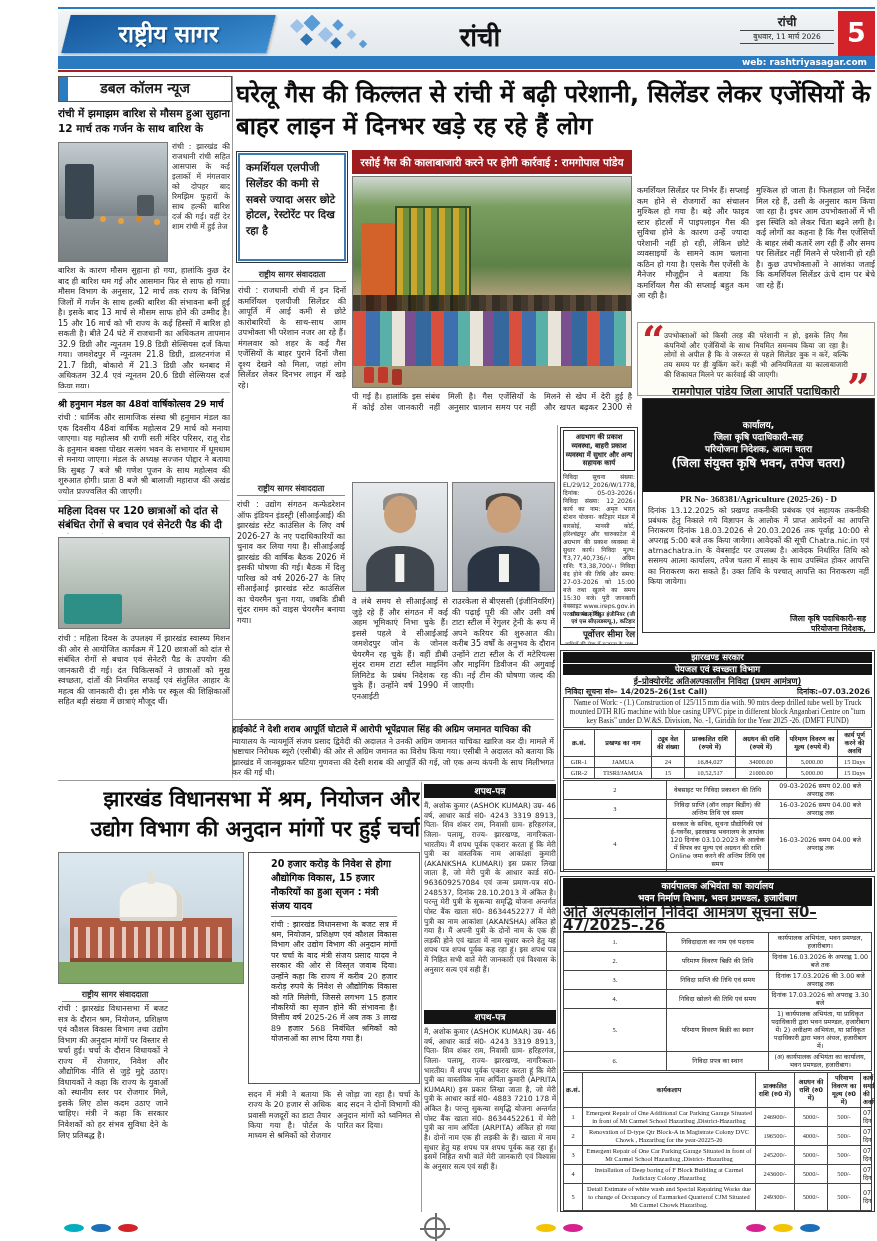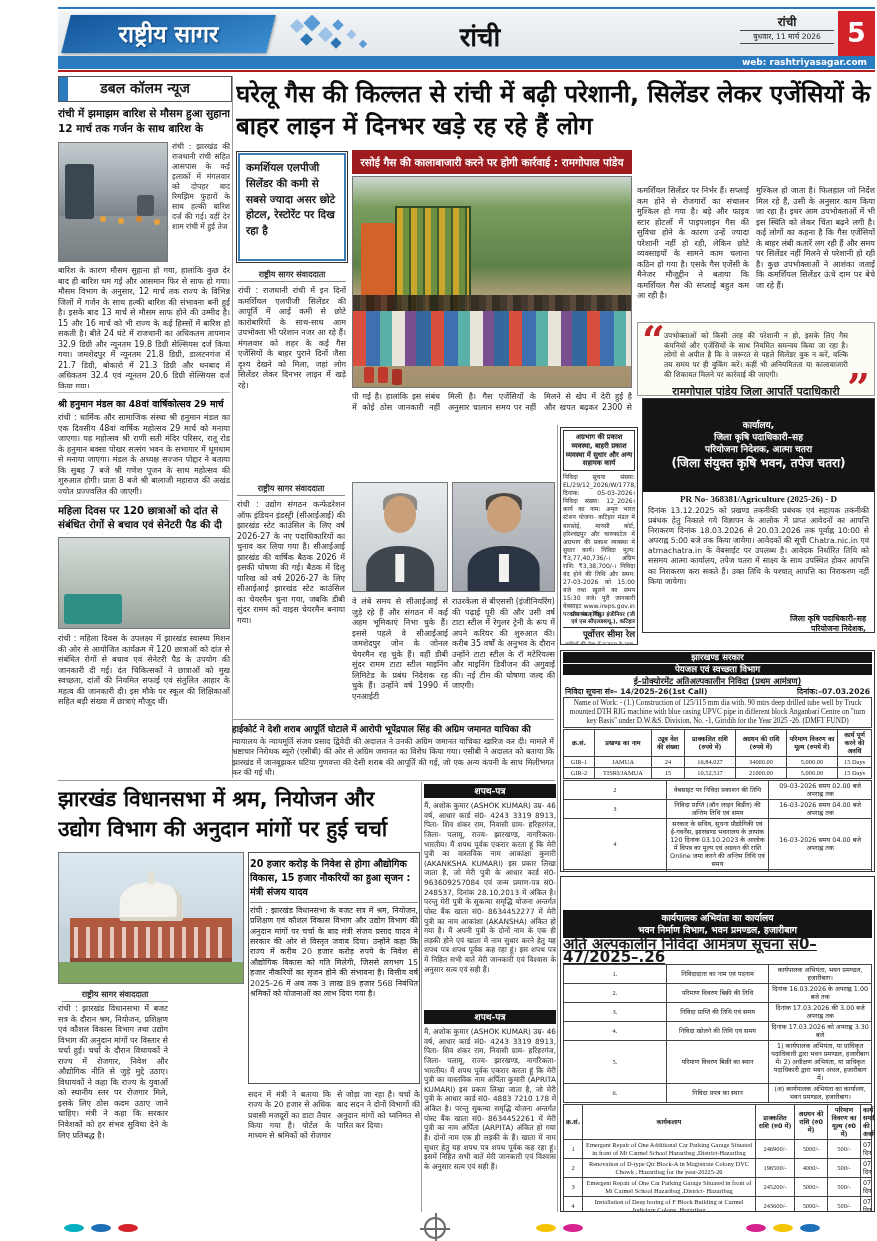--- a/index.html
+++ b/index.html
@@ -177,30 +177,30 @@
     <div class="head"></div>
     <div class="suit suit2"></div>
     <div class="shirtv"></div>
   </div>
   <div class="abs txt" style="left:352px;top:597px;width:96px;height:121px;font-size:8px;">वे लंबे समय से सीआईआई से जुड़े रहे हैं और संगठन में कई अहम भूमिकाएं निभा चुके हैं। इससे पहले वे सीआईआई जमशेदपुर जोन के जोनल चेयरमैन रह चुके हैं। वहीं डीबी सुंदर रामम टाटा स्टील माइनिंग लिमिटेड के प्रबंध निदेशक रह चुके हैं। उन्होंने वर्ष 1990 में एनआईटी</div>
   <div class="abs txt" style="left:452px;top:597px;width:103px;height:121px;font-size:8px;">राउरकेला से बीएससी (इंजीनियरिंग) की पढ़ाई पूरी की और उसी वर्ष टाटा स्टील में रेगुलर ट्रेनी के रूप में अपने करियर की शुरुआत की। करीब 35 वर्षों के अनुभव के दौरान उन्होंने टाटा स्टील के रॉ मटेरियल्स और माइनिंग डिवीजन की अगुवाई की। नई टीम की घोषणा जल्द की जाएगी।</div>
 
   <div class="abs headline" style="left:232px;top:723px;width:322px;height:13px;font-size:8.8px;">हाईकोर्ट ने देशी शराब आपूर्ति घोटाले में आरोपी भूपेंद्रपाल सिंह की अग्रिम जमानत याचिका की खारिज</div>
   <div class="abs txt" style="left:232px;top:737px;width:322px;height:41px;font-size:7.8px;">न्यायालय के न्यायमूर्ति संजय प्रसाद द्विवेदी की अदालत ने उनकी अग्रिम जमानत याचिका खारिज कर दी। मामले में भ्रष्टाचार निरोधक ब्यूरो (एसीबी) की ओर से अग्रिम जमानत का विरोध किया गया। एसीबी ने अदालत को बताया कि झारखंड में जानबूझकर घटिया गुणवत्ता की देसी शराब की आपूर्ति की गई, जो एक अन्य कंपनी के साथ मिलीभगत कर की गई थी।</div>
 
-  <div class="abs headline" style="left:58px;top:784px;width:362px;height:62px;font-size:21px;line-height:1.45;">झारखंड विधानसभा में श्रम, नियोजन और उद्योग विभाग की अनुदान मांगों पर हुई चर्चा</div>
+  <div class="abs headline" style="left:58px;top:784px;width:362px;height:62px;font-size:21px;line-height:1.45;text-align:right;">झारखंड विधानसभा में श्रम, नियोजन और उद्योग विभाग की अनुदान मांगों पर हुई चर्चा</div>
   <div class="abs photo ph-sabha" style="left:58px;top:852px;width:186px;height:132px;">
     <div class="lawn"></div>
     <div class="bldg"></div>
     <div class="wins"></div>
     <div class="dome"></div>
     <div class="spire"></div>
   </div>
   <div class="abs byline" style="left:62px;top:988px;width:106px;">राष्ट्रीय सागर संवाददाता</div>
-  <div class="abs notice-box" style="left:248px;top:852px;width:172px;height:232px;border:1px solid #555;padding:4px 1px;">
+  <div class="abs notice-box" style="left:248px;top:852px;width:172px;height:232px;border:1px solid #555;padding:4px 22px;">
     <div class="headline" style="font-size:9.6px;line-height:1.45;border-bottom:1px solid #888;padding-bottom:3px;margin-bottom:3px;">20 हजार करोड़ के निवेश से होगा औद्योगिक विकास, 15 हजार नौकरियों का हुआ सृजन : मंत्री संजय यादव</div>
     <div class="txt" style="font-size:7.9px;">रांची : झारखंड विधानसभा के बजट सत्र में श्रम, नियोजन, प्रशिक्षण एवं कौशल विकास विभाग और उद्योग विभाग की अनुदान मांगों पर चर्चा के बाद मंत्री संजय प्रसाद यादव ने सरकार की ओर से विस्तृत जवाब दिया। उन्होंने कहा कि राज्य में करीब 20 हजार करोड़ रुपये के निवेश से औद्योगिक विकास को गति मिलेगी, जिससे लगभग 15 हजार नौकरियों का सृजन होने की संभावना है। वित्तीय वर्ष 2025-26 में अब तक 3 लाख 89 हजार 568 निबंधित श्रमिकों को योजनाओं का लाभ दिया गया है।</div>
   </div>
   <div class="abs txt" style="left:58px;top:1004px;width:110px;height:208px;font-size:8px;">रांची : झारखंड विधानसभा में बजट सत्र के दौरान श्रम, नियोजन, प्रशिक्षण एवं कौशल विकास विभाग तथा उद्योग विभाग की अनुदान मांगों पर विस्तार से चर्चा हुई। चर्चा के दौरान विधायकों ने राज्य में रोजगार, निवेश और औद्योगिक नीति से जुड़े मुद्दे उठाए। विधायकों ने कहा कि राज्य के युवाओं को स्थानीय स्तर पर रोजगार मिले, इसके लिए ठोस कदम उठाए जाने चाहिए। मंत्री ने कहा कि सरकार निवेशकों को हर संभव सुविधा देने के लिए प्रतिबद्ध है।</div>
   <div class="abs txt" style="left:248px;top:1090px;width:172px;height:122px;font-size:7.8px;column-count:2;column-gap:6px;">सदन में मंत्री ने बताया कि राज्य के 20 हजार से अधिक प्रवासी मजदूरों का डाटा तैयार किया गया है। पोर्टल के माध्यम से श्रमिकों को रोजगार से जोड़ा जा रहा है। चर्चा के बाद सदन ने दोनों विभागों की अनुदान मांगों को ध्वनिमत से पारित कर दिया।</div>
 
   <div class="abs black-bar" style="left:424px;top:784px;width:132px;height:14px;font-size:9px;line-height:14px;">शपथ-पत्र</div>
   <div class="abs txt" style="left:424px;top:801px;width:132px;height:205px;font-size:7.3px;">मैं, अशोक कुमार (ASHOK KUMAR) उम्र- 46 वर्ष, आधार कार्ड सं0- 4243 3319 8913, पिता- शिव शंकर राम, निवासी ग्राम- हरिहरगंज, जिला- पलामू, राज्य- झारखण्ड, नागरिकता- भारतीय। मैं शपथ पूर्वक एकरार करता हूं कि मेरी पुत्री का वास्तविक नाम आकांक्षा कुमारी (AKANKSHA KUMARI) इस प्रकार लिखा जाता है, जो मेरी पुत्री के आधार कार्ड सं0- 963609257084 एवं जन्म प्रमाण-पत्र सं0- 248537, दिनांक 28.10.2013 में अंकित है। परन्तु मेरी पुत्री के सुकन्या समृद्धि योजना अन्तर्गत पोस्ट बैंक खाता सं0- 8634452277 में मेरी पुत्री का नाम आकांशा (AKANSHA) अंकित हो गया है। मैं अपनी पुत्री के दोनों नाम के एक ही लड़की होने एवं खाता में नाम सुधार करने हेतु यह शपथ पत्र शपथ पूर्वक कह रहा हूं। इस शपथ पत्र में निहित सभी बातें मेरी जानकारी एवं विश्वास के अनुसार सत्य एवं सही हैं।</div>
   <div class="abs black-bar" style="left:424px;top:1010px;width:132px;height:14px;font-size:9px;line-height:14px;">शपथ-पत्र</div>
   <div class="abs txt" style="left:424px;top:1027px;width:132px;height:185px;font-size:7.3px;">मैं, अशोक कुमार (ASHOK KUMAR) उम्र- 46 वर्ष, आधार कार्ड सं0- 4243 3319 8913, पिता- शिव शंकर राम, निवासी ग्राम- हरिहरगंज, जिला- पलामू, राज्य- झारखण्ड, नागरिकता- भारतीय। मैं शपथ पूर्वक एकरार करता हूं कि मेरी पुत्री का वास्तविक नाम अर्पिता कुमारी (APRITA KUMARI) इस प्रकार लिखा जाता है, जो मेरी पुत्री के आधार कार्ड सं0- 4883 7210 178 में अंकित है। परन्तु सुकन्या समृद्धि योजना अन्तर्गत पोस्ट बैंक खाता सं0- 8634452261 में मेरी पुत्री का नाम अर्पिता (ARPITA) अंकित हो गया है। दोनों नाम एक ही लड़की के हैं। खाता में नाम सुधार हेतु यह शपथ पत्र शपथ पूर्वक कह रहा हूं। इसमें निहित सभी बातें मेरी जानकारी एवं विश्वास के अनुसार सत्य एवं सही हैं।</div>
@@ -293,21 +293,21 @@
             <td class="eng">5</td>
             <td class="lft">तकनीकी बिड खोलने की तिथि एवं समय</td>
             <td>17-03-2026 समय 04.00 बजे अपराह्न तक</td>
           </tr>
         </tbody>
     </table>
 
   </div>
 
   <div class="abs notice-box" style="left:560px;top:876px;width:315px;height:336px;padding:1px 2px;">
-    <div class="black-bar" style="font-size:9.2px;line-height:1.3;padding:2px 12px;margin-top:32px;">
+    <div class="black-bar" style="font-size:9.2px;line-height:1.3;padding:2px 12px;">
       <div>कार्यपालक अभियंता का कार्यालय</div>
       <div>भवन निर्माण विभाग, भवन प्रमण्डल, हजारीबाग</div>
     </div>
     <div style="text-align:left;font-weight:bold;font-size:15px;text-decoration:underline;line-height:13px;">अति अल्पकालीन निविदा आमंत्रण सूचना सं0–47/2025–.26</div>
     <table class="tnd">
       <tbody id="bt-info">
           <tr>
             <td class="eng">1.</td>
             <td class="lft">निविदादाता का नाम एवं पदनाम</td>
             <td>कार्यपालक अभियंता, भवन प्रमण्डल, हजारीबाग।</td>

